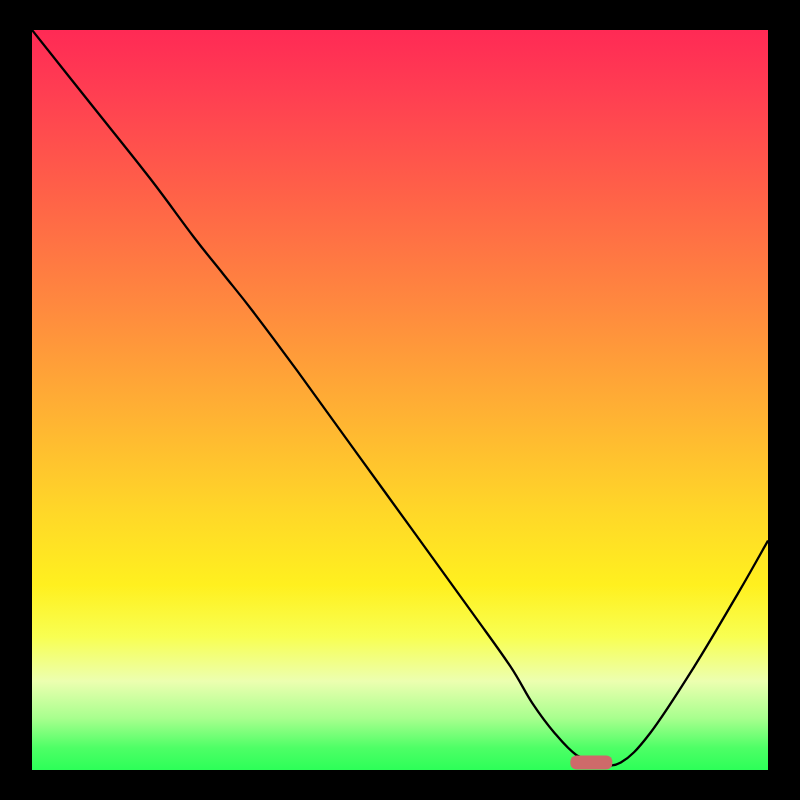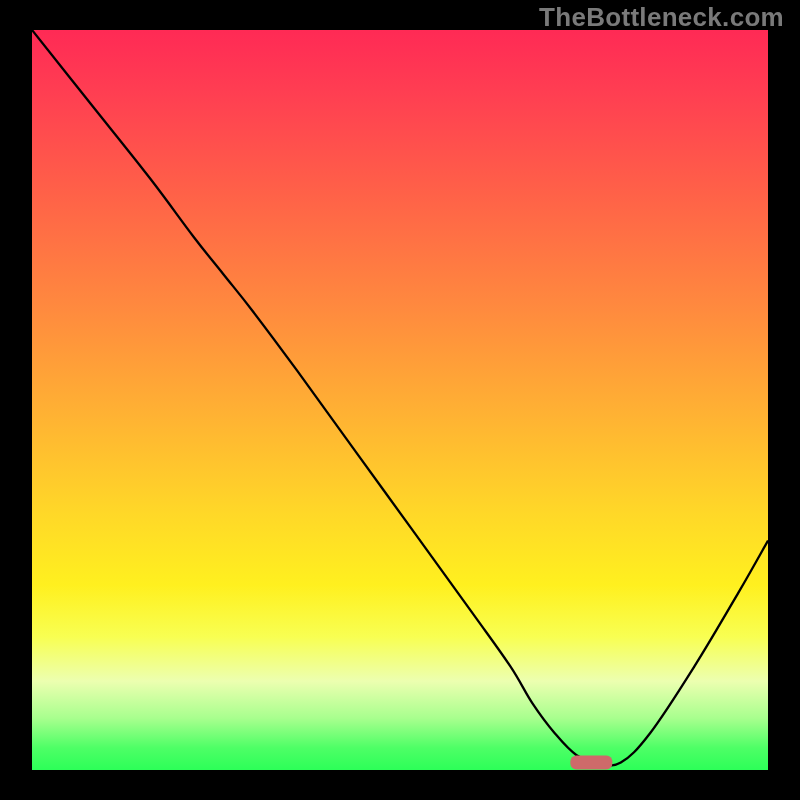--- a/index.html
+++ b/index.html
@@ -73,21 +73,20 @@
   }
   .marker {
     stroke: none;
   }
 </style>
 </head>
 <body>
 
 <div class="container">
 
-  <div class="watermark">TheBottleneck.com</div>
 
   <div class="plot">
     <div class="gradient"></div>
     <svg class="overlay" viewBox="0 0 736 740" preserveAspectRatio="none">
       <path class="curve" d="M 0.00 0.00 C 10.60 13.32, 37.68 47.36, 58.88 74.00 C 80.08 100.64, 99.21 124.02, 117.76 148.00 C 136.31 171.98, 148.67 189.88, 161.92 207.20 C 175.17 224.52, 180.76 230.88, 191.36 244.20 C 201.96 257.52, 207.55 263.88, 220.80 281.20 C 234.05 298.52, 246.41 315.09, 264.96 340.40 C 283.51 365.71, 302.64 392.50, 323.84 421.80 C 345.04 451.10, 361.52 473.90, 382.72 503.20 C 403.92 532.50, 424.38 560.62, 441.60 584.60 C 458.82 608.58, 467.80 620.42, 478.40 636.40 C 489.00 652.38, 492.53 661.41, 500.48 673.40 C 508.43 685.39, 514.61 693.68, 522.56 703.00 C 530.51 712.32, 536.69 719.87, 544.64 725.20 C 552.59 730.53, 558.77 731.27, 566.72 732.60 C 574.67 733.93, 579.53 737.93, 588.80 732.60 C 598.07 727.27, 604.99 720.32, 618.24 703.00 C 631.49 685.68, 646.50 661.71, 662.40 636.40 C 678.30 611.09, 693.31 585.04, 706.56 562.40 C 719.81 539.76, 730.70 519.92, 736.00 510.60"></path>
       <rect class="marker" x="538.36" y="725.60" width="42" height="14" rx="6" ry="6" fill="#ce6a6a"></rect>
     </svg>
   </div>
 
 </div>

